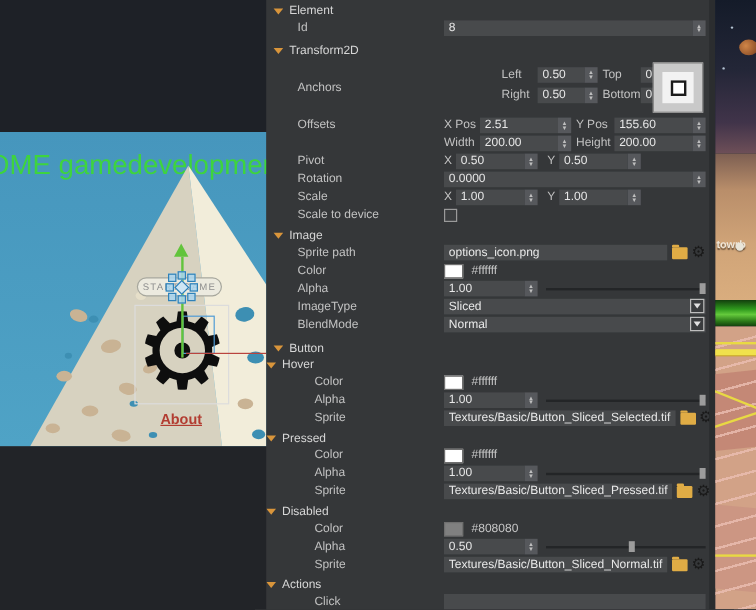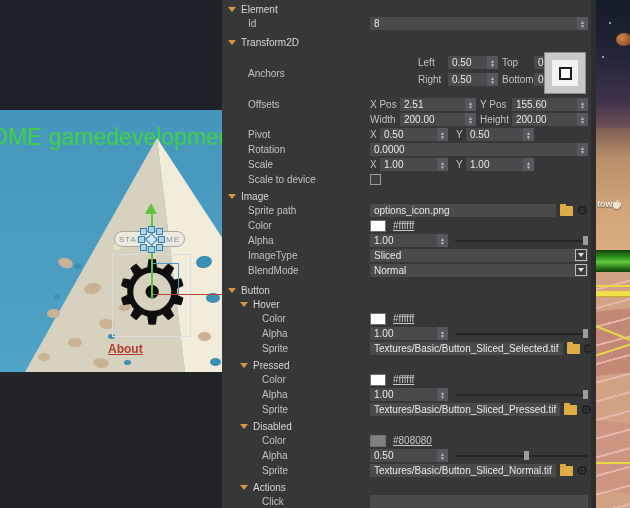--- a/index.html
+++ b/index.html
@@ -21,34 +21,34 @@
   .h-pale{background:#e6dfc9;}
   .axis-line{position:absolute;left:151px;top:104px;width:2px;height:84px;background:#62c43c;}
   .axis-arrow{position:absolute;left:145px;top:93px;width:0;height:0;border-left:6px solid transparent;border-right:6px solid transparent;border-bottom:11px solid #62c43c;}
   .start-btn{position:absolute;left:114px;top:121px;width:71px;height:16px;background:#eceadf;border:1px solid #a7a79d;border-radius:8px;box-sizing:border-box;
              font-size:8px;color:#8f8f8f;letter-spacing:1px;display:flex;align-items:center;justify-content:center;}
   .sel-box{position:absolute;left:112px;top:144px;width:79px;height:83px;border:1px solid #dcdcdc;box-sizing:border-box;}
   .gear-big{position:absolute;left:108px;top:139px;width:88px;height:88px;font-size:88px;line-height:88px;color:#0e0e0e;text-align:center;
             font-family:"DejaVu Sans",sans-serif;}
   .blue-rect{position:absolute;left:152px;top:153px;width:27px;height:32px;border:1px solid #4f9bd5;box-sizing:border-box;}
   .red-line{position:absolute;left:155px;top:184px;width:67px;height:1px;background:#b9443e;}
-  .about{position:absolute;left:108px;top:232px;width:86px;font-size:12px;font-weight:bold;color:#b23c31;text-decoration:underline;}
+  .about{position:absolute;left:108px;top:232px;width:86px;text-align:center;font-size:12px;font-weight:bold;color:#b23c31;text-decoration:underline;}
   .gizmo{position:absolute;left:138px;top:116px;width:28px;height:28px;}
   .gz{position:absolute;width:7px;height:7px;border:1px solid #2f81b8;background:rgba(170,214,240,.85);box-sizing:border-box;}
   .gz.c{width:9px;height:9px;left:9px;top:9px;transform:rotate(45deg);background:#cfe6f4;}
   .gz.n {left:10px;top:0;}   .gz.s {left:10px;top:20px;}
   .gz.w {left:0;top:10px;}   .gz.e {left:20px;top:10px;}
   .gz.nw{left:2px;top:2px;}  .gz.ne{left:18px;top:2px;}
   .gz.sw{left:2px;top:18px;} .gz.se{left:18px;top:18px;}
 
   
   #inspector{position:absolute;left:222px;top:0;width:374px;height:508px;background:#353739;box-sizing:border-box;padding-top:2px;overflow:hidden;}
   .gutter{position:absolute;right:0;top:0;width:5px;height:508px;background:#2b2d2f;}
   .phead{display:flex;align-items:center;gap:5px;height:12px;margin:1px 0 2px 0;font-size:10px;color:#d6d6d6;}
-  .lv0{padding-left:6px;} .lv1{padding-left:18px;}
+  .lv0{padding-left:6px;} .lv1{}
   .tri{width:0;height:0;border-left:4px solid transparent;border-right:4px solid transparent;border-top:5px solid #d9953b;flex:none;}
   .mt6{margin-top:6px;} .mt4{margin-top:4px;} .mt7{margin-top:7px;}
   .prow{display:flex;align-items:center;height:13px;margin-bottom:2px;font-size:10px;color:#c2c2c2;}
   .plabel{flex:none;box-sizing:border-box;}
   .l1{width:148px;padding-left:26px;}
   .l2{width:148px;padding-left:40px;}
   .pcontent{flex:1;display:flex;align-items:center;margin-right:8px;height:13px;position:relative;}
   .fgroup{display:flex;height:13px;}
   .grow{flex:1;}
   .fld{background:#484a4c;height:13px;font-size:10px;color:#e8e8e8;padding:0 4px;box-sizing:border-box;display:flex;align-items:center;position:relative;white-space:nowrap;overflow:hidden;}
@@ -56,21 +56,21 @@
   .stp span{font-size:5px;line-height:4px;display:block;}
   .mini{flex:none;font-size:10px;color:#c2c2c2;white-space:nowrap;}
   .ddfld{background:#484a4c;height:13px;flex:1;display:flex;align-items:center;font-size:10px;color:#e8e8e8;padding:0 4px;position:relative;box-sizing:border-box;}
   .ddb{position:absolute;right:1px;top:0px;width:12px;height:12px;border:1px solid #bdbdbd;background:#3a3c3e;display:flex;align-items:center;justify-content:center;box-sizing:border-box;}
   .ddb i{width:0;height:0;border-left:3px solid transparent;border-right:3px solid transparent;border-top:4px solid #e0e0e0;}
   .sld{flex:1;height:13px;position:relative;margin-left:7px;}
   .sld .track{position:absolute;left:0;right:0;top:6px;height:2px;background:#232527;}
   .sld .handle{position:absolute;top:2px;width:5px;height:9px;background:#9c9c9c;}
   .handle-end{right:0;} .handle-mid{left:52%;}
   .swatch{width:16px;height:12px;border:1px solid #6f6f6f;box-sizing:border-box;margin-right:7px;flex:none;}
-  .hex{font-size:10px;color:#c8c8c8;text-decoration:underline;}
+  .hex{font-size:10px;color:#c8c8c8;}
   .folder{width:13px;height:10px;background:#e0ac45;border-radius:1px;position:relative;margin-left:4px;flex:none;}
   .folder::before{content:"";position:absolute;top:-2px;left:0;width:6px;height:2px;background:#e0ac45;border-radius:1px 1px 0 0;}
   .gear-sm{font-size:13px;line-height:13px;color:#191919;margin-left:3px;flex:none;font-family:"DejaVu Sans",sans-serif;}
   .cb{width:11px;height:11px;border:1px solid #9a9a9a;background:#3c3e40;box-sizing:border-box;flex:none;}
   .anchors-block{position:relative;display:flex;margin:3px 0 3px 0;height:44px;}
   .anchors-label{width:148px;padding-left:26px;box-sizing:border-box;display:flex;align-items:center;font-size:10px;color:#c2c2c2;flex:none;}
   .anchors-rows{flex:1;margin-right:60px;padding-top:5px;}
   .arow{display:flex;align-items:center;height:13px;margin-bottom:4px;padding-left:48px;}
   .preset{position:absolute;right:10px;top:1px;width:42px;height:42px;background:#c9c9c9;border:1px solid #8a8a8a;display:flex;align-items:center;justify-content:center;box-sizing:border-box;}
   .preset-inner{width:26px;height:26px;background:#f2f2f2;display:flex;align-items:center;justify-content:center;}

